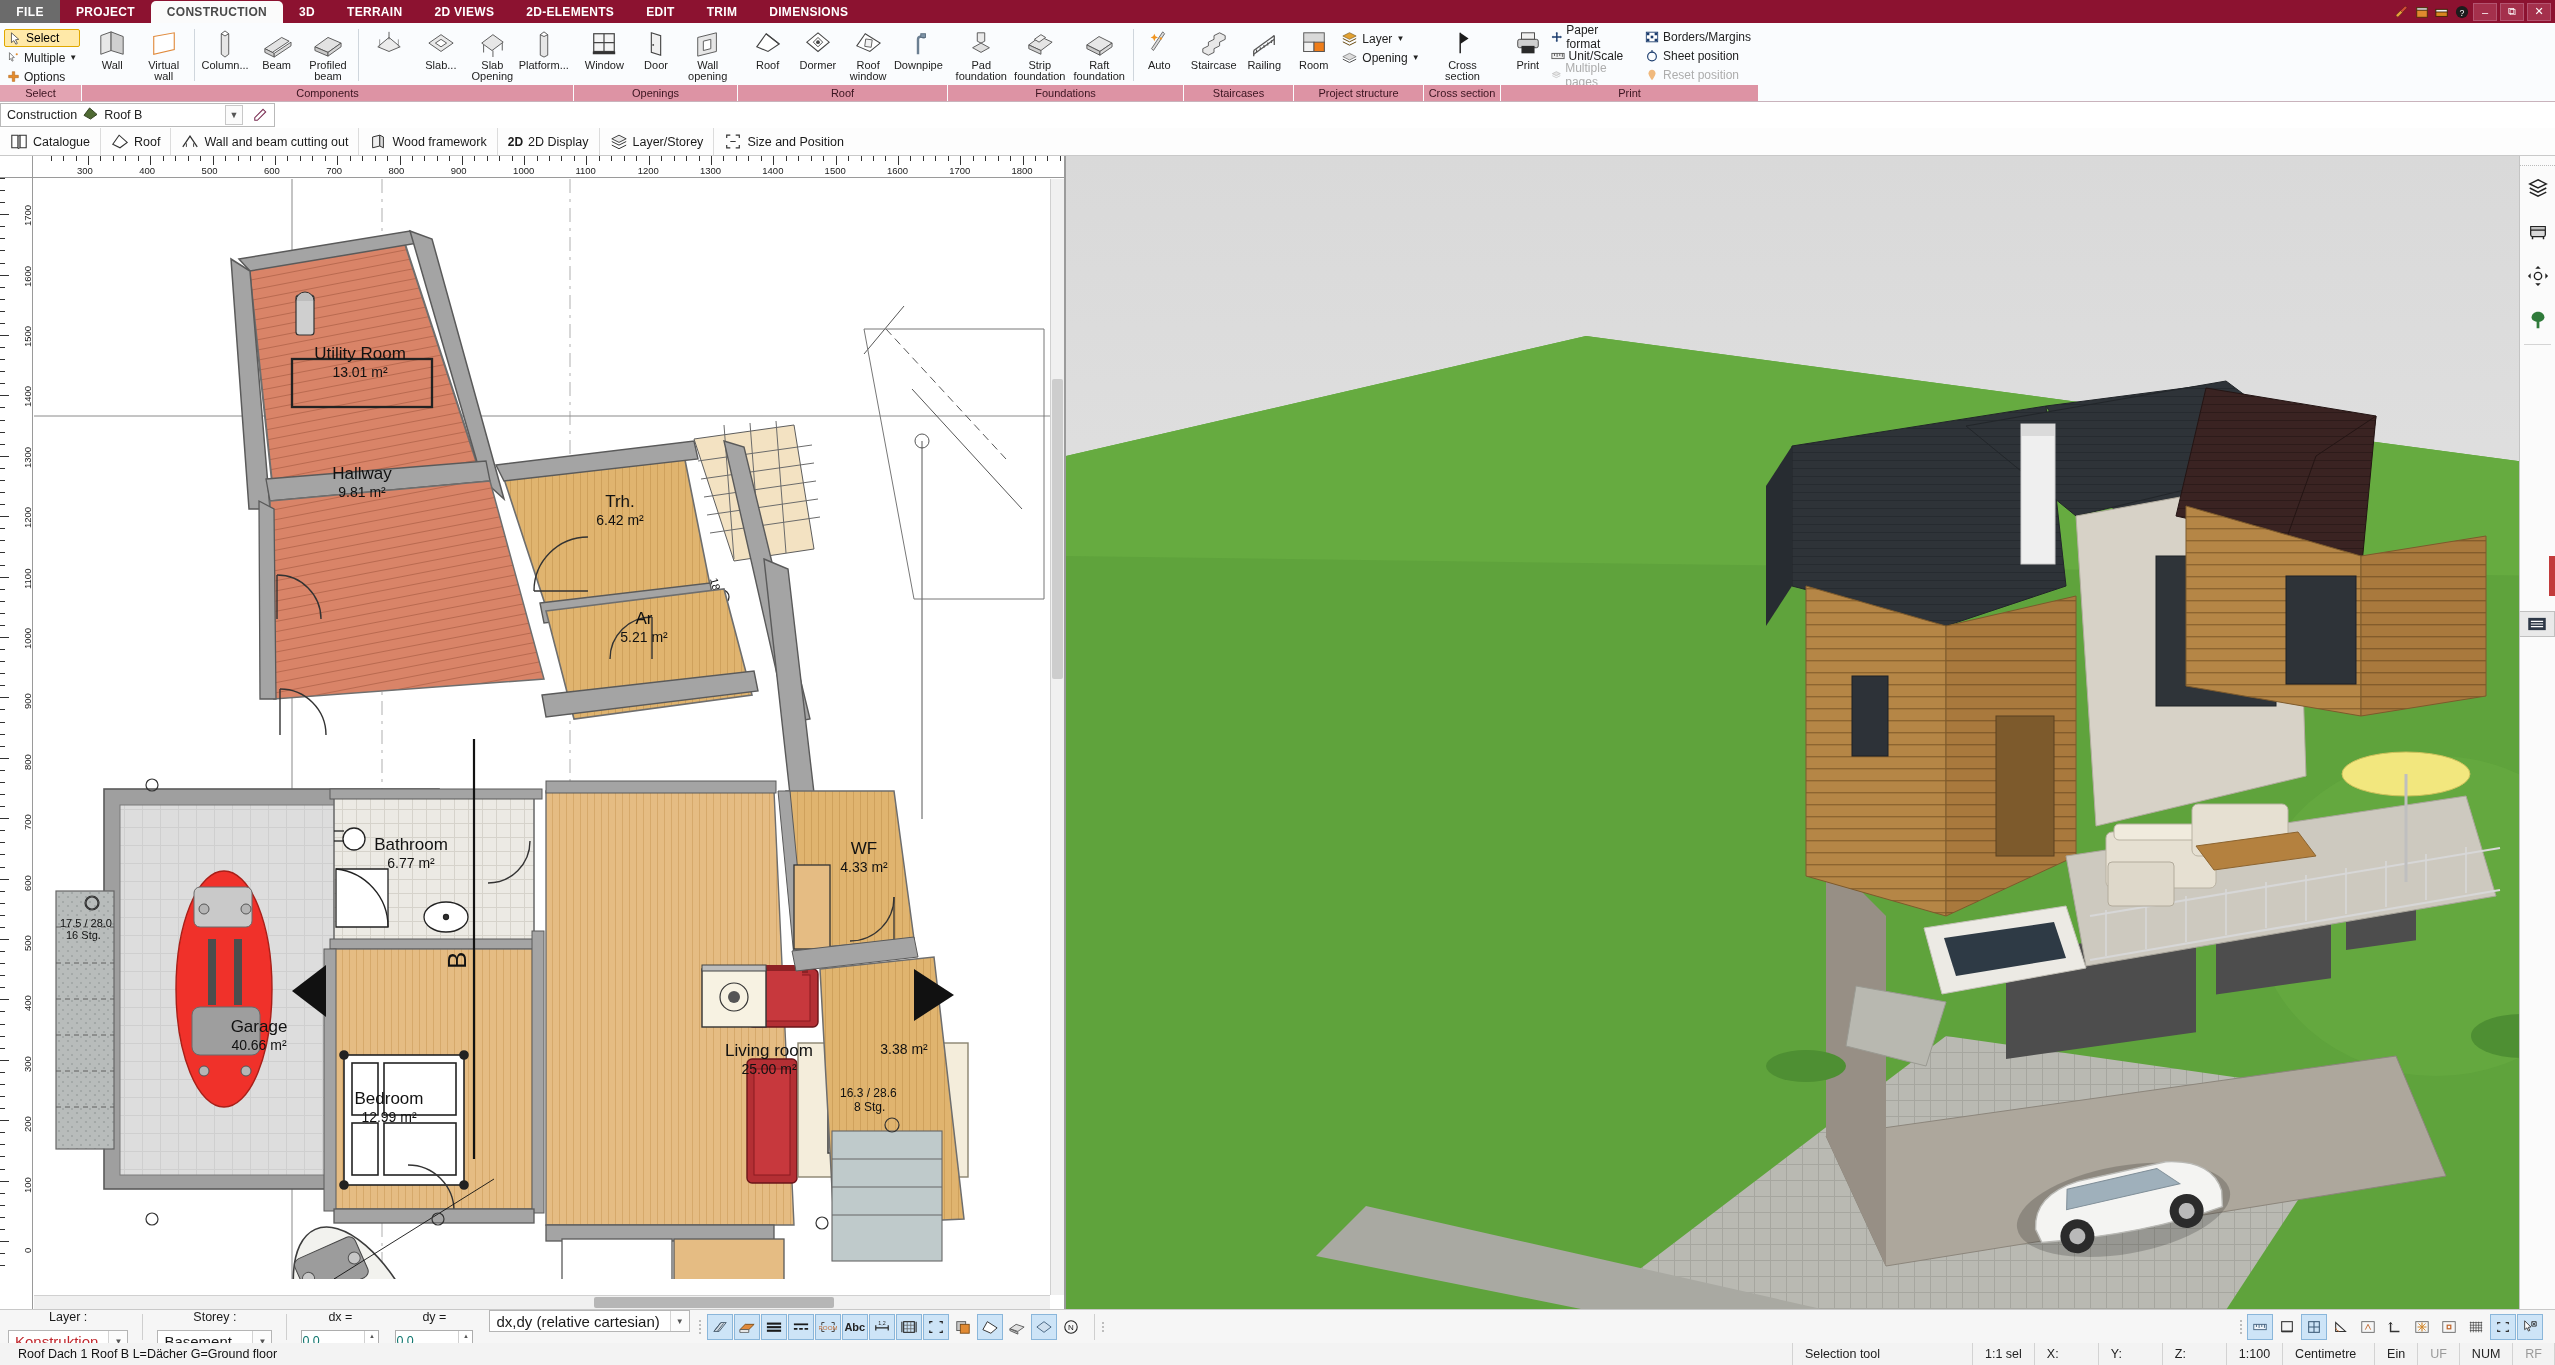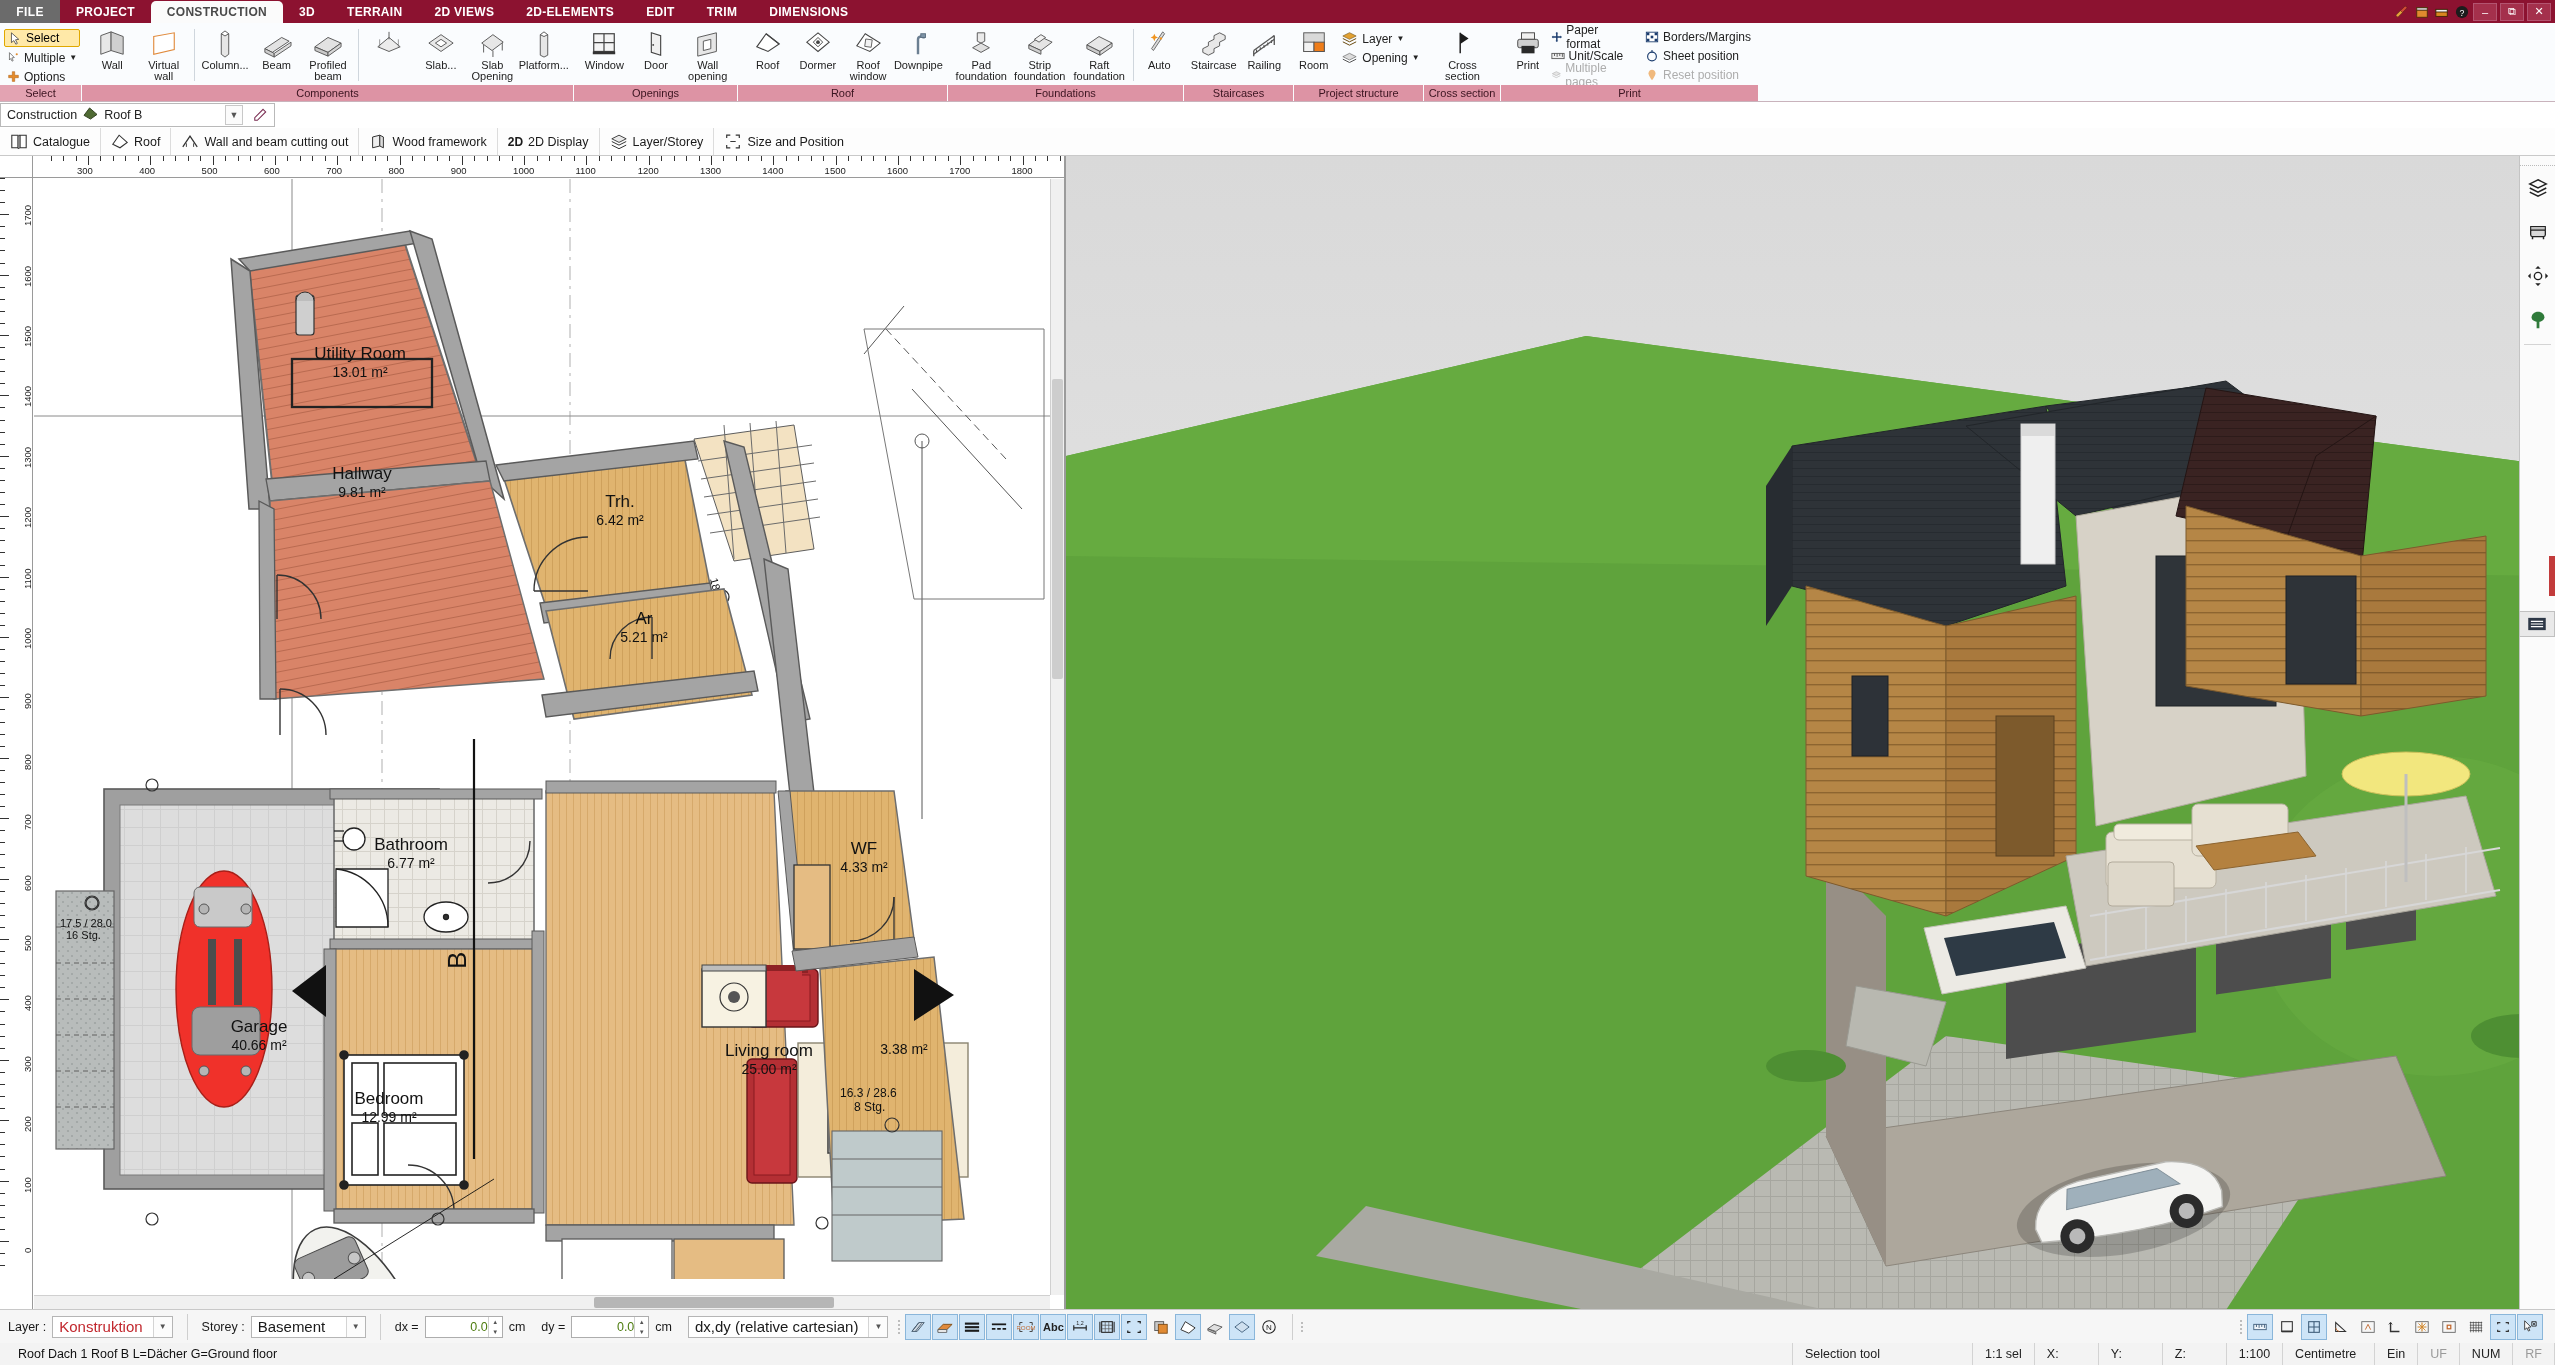--- a/index.html
+++ b/index.html
@@ -107,27 +107,27 @@
   .rail .grip{height:10px;border-bottom:1px dotted #bbb;}
   .railbtn{ width:36px; height:44px; display:flex; align-items:center; justify-content:center;}
   .rail .sep{height:1px;background:#d4d4d4;margin:2px 4px;}
   .railtab{ position:absolute; right:0; width:36px; height:26px; background:#e9e9e9; border:1px solid #c0c0c0;
             display:flex;align-items:center;justify-content:center;}
 
   
   .statuswrap{ flex:0 0 56px; background:#f3f3f3; border-top:1px solid #c8c8c8; display:flex; flex-direction:column;}
   .statusrow{ height:33px; display:flex; align-items:center; background:#f6f6f6;}
   .statusrow2{ flex:1; display:flex; align-items:center; background:#f3f3f3; font-size:12.5px; color:#222;}
-  .sfield{ display:flex; align-items:center; gap:6px; font-size:12.5px; color:#1a1a1a; padding:0 8px; height:33px;}
+  .sfield{ display:flex; align-items:center; gap:6px; font-size:12.5px; color:#1a1a1a; padding:0 8px; height:33px;flex-direction:column;}
   .combo{ display:flex; align-items:center; border:1px solid #b5b5b5; background:#fff; height:22px;}
   .combo .val{ padding:0 10px 0 6px; font-size:15px; min-width:94px;}
   .combo .arw{ width:19px; height:20px; border-left:1px solid #d4d4d4; background:#fcfcfc;
                display:flex;align-items:center;justify-content:center;font-size:8px;color:#555;}
   .numfield{ display:flex; align-items:center; border:1px solid #adadad; background:#fff; height:22px;}
-  .numfield .v{ width:62px; text-align:right; font-size:12.5px; color:#4d7c0f;}
+  .numfield .v{ width:62px; text-align:left; font-size:12.5px; color:#0f766e;}
   .numfield .spin{ width:14px; height:20px; border-left:1px solid #d0d0d0; display:flex; flex-direction:column;}
   .numfield .spin i{flex:1;display:flex;align-items:center;justify-content:center;font-size:6px;color:#555;font-style:normal;}
   .vsep{ width:1px; height:26px; background:#cfcfcf; margin:0 6px;}
   .tgroup{ display:flex; align-items:center; gap:1px; padding:0 4px;}
   .tbtn{ width:26px; height:26px; border:1px solid transparent; display:flex; align-items:center; justify-content:center;}
   .tbtn.on{ background:#cde4f7; border:1px solid #8ab6da;}
   .dotgrip{ width:5px; height:26px; display:flex; flex-direction:column; justify-content:center; align-items:center; gap:2px;}
   .dotgrip i{width:2px;height:2px;background:#aaa;display:block;border-radius:50%;}
   .scell{ padding:0 12px; height:22px; display:flex; align-items:center; border-left:1px solid #d3d3d3; font-size:12.5px;}
 

